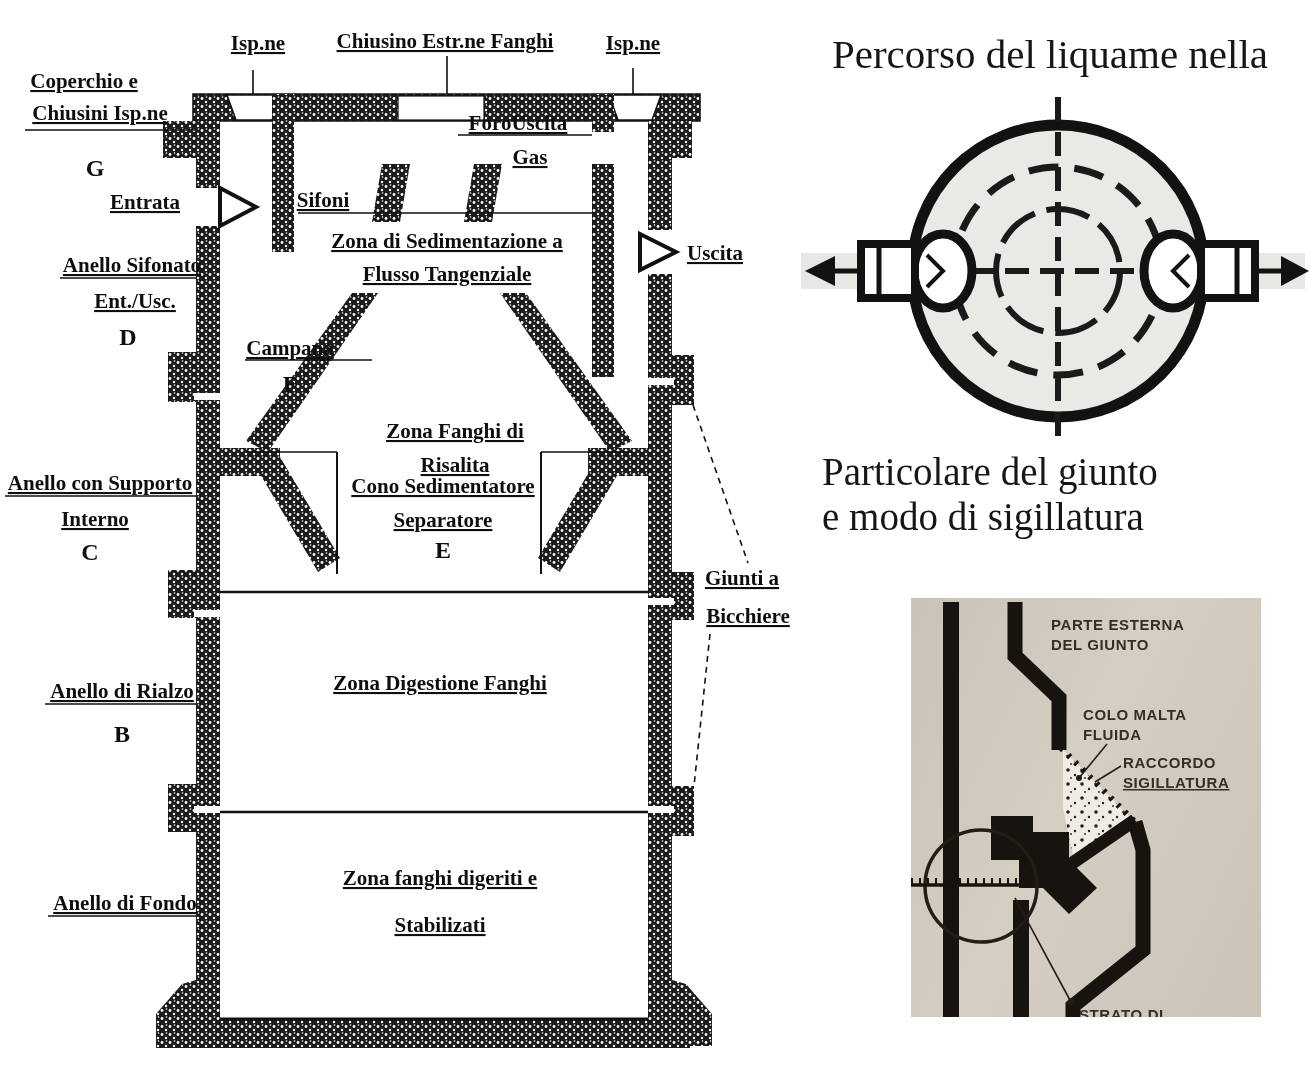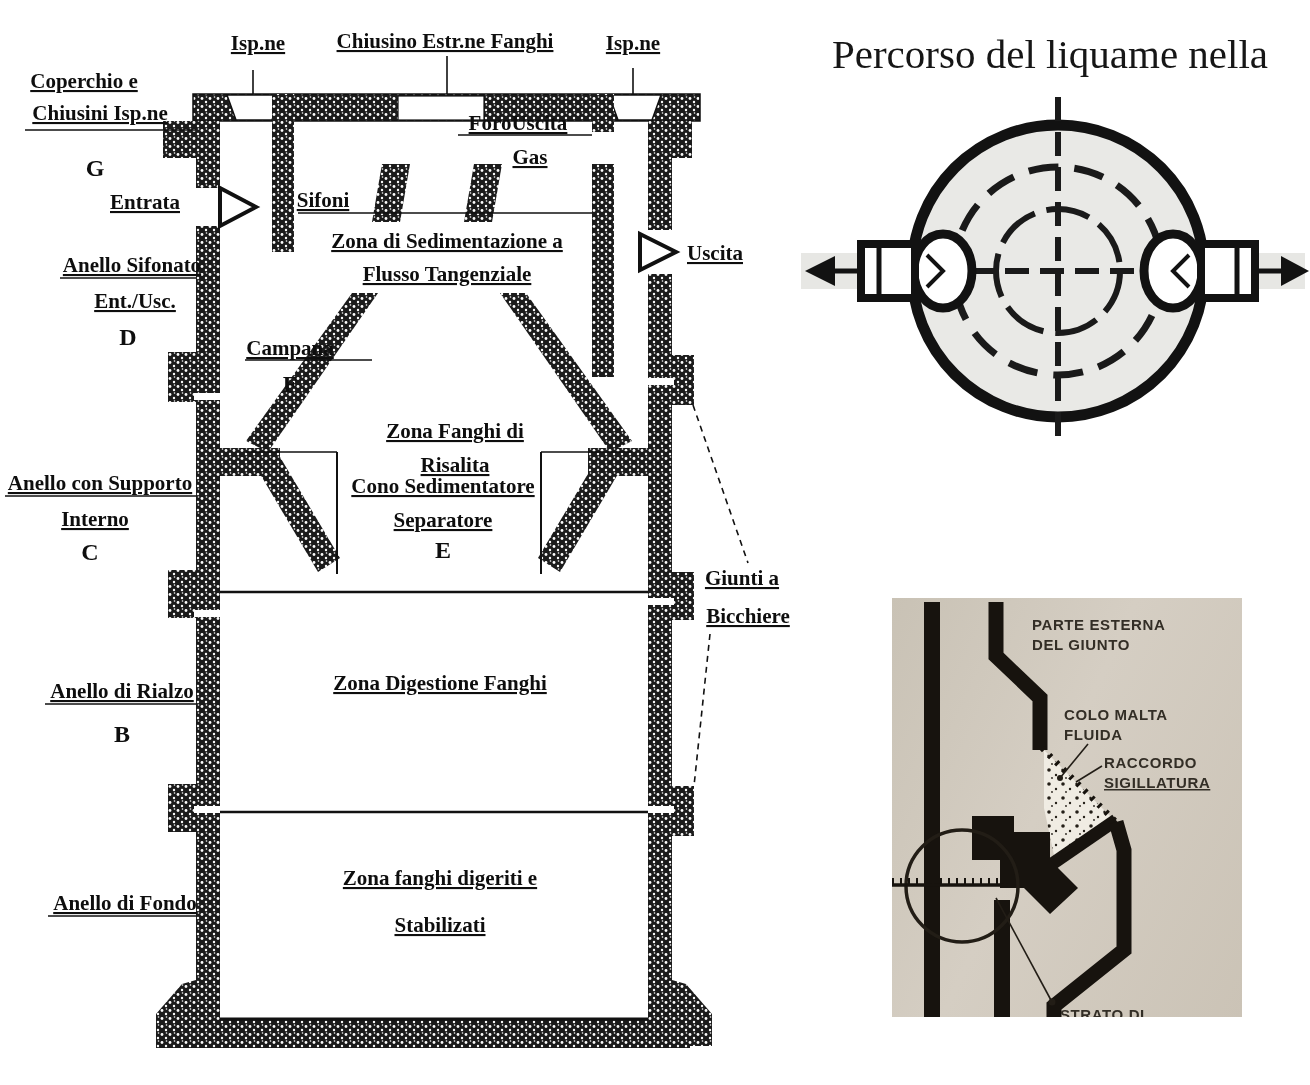--- a/index.html
+++ b/index.html
@@ -6,21 +6,21 @@
   .canvas{position:relative;width:1310px;height:1085px;background:#ffffff;overflow:hidden;
           font-family:"Liberation Serif",serif;}
   svg text{user-select:none;}
   .lbl{font-family:"Liberation Serif",serif;font-weight:bold;font-size:21px;fill:#0e0e0e;
        text-decoration:underline;}
   .ltr{font-family:"Liberation Serif",serif;font-weight:bold;font-size:24px;fill:#0e0e0e;}
   .flow-title{position:absolute;left:790px;top:0px;width:520px;text-align:center;
        font-size:41px;line-height:1.16;color:#161616;margin-top:31px;}
   .joint-title{position:absolute;left:822px;top:450px;width:480px;text-align:left;
        font-size:39px;line-height:1.15;color:#161616;}
-  .photo{position:absolute;left:892px;top:598px;width:350px;height:419px;overflow:hidden;
+  .photo{position:absolute;left:911px;top:598px;width:350px;height:419px;overflow:hidden;
        background:linear-gradient(115deg,#c9c2b5 0%,#d5cec3 45%,#cbc3b6 100%);}
   .photo-lbl{font-family:"Liberation Sans",sans-serif;font-size:15px;font-weight:600;
        letter-spacing:0.6px;fill:#332e26;}
   .photo-lbl-u{font-family:"Liberation Sans",sans-serif;font-size:15px;font-weight:600;
        letter-spacing:0.6px;fill:#332e26;text-decoration:underline;}
 </style>
 </head>
 <body>
 
 <div class="canvas">
@@ -204,20 +204,22 @@
       <ellipse cx="378" cy="176" rx="29" ry="37" fill="#fff" stroke="#121212" stroke-width="9"></ellipse>
       <polyline points="394,160 378,176 394,192" fill="none" stroke="#121212" stroke-width="4"></polyline>
       <rect x="406" y="149" width="54" height="54" fill="#fff" stroke="#121212" stroke-width="8"></rect>
       <line x1="442" y1="151" x2="442" y2="201" stroke="#121212" stroke-width="5"></line>
       <line x1="460" y1="176" x2="486" y2="176" stroke="#121212" stroke-width="5"></line>
       <polygon points="514,176 486,161 486,191" fill="#121212"></polygon>
     </g>
   </svg>
 
   <div class="joint-title">
+    <div>Particolare del giunto</div>
+    <div>e modo di sigillatura</div>
   </div>
 
   <div class="photo">
     <svg width="350" height="487" viewBox="0 0 350 487">
       <defs>
         <pattern id="dots" patternUnits="userSpaceOnUse" width="14" height="14">
           <circle cx="3" cy="4" r="1.8" fill="#241f18"></circle>
           <circle cx="10" cy="9" r="1.2" fill="#241f18"></circle>
           <circle cx="6" cy="12" r="0.9" fill="#241f18"></circle>
         </pattern>

